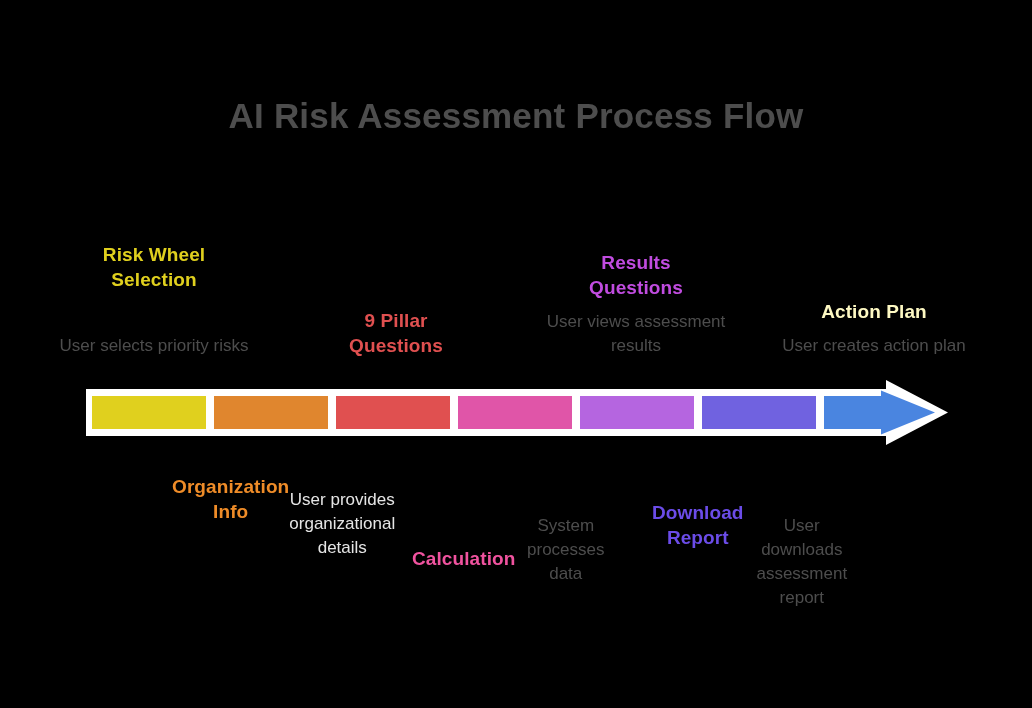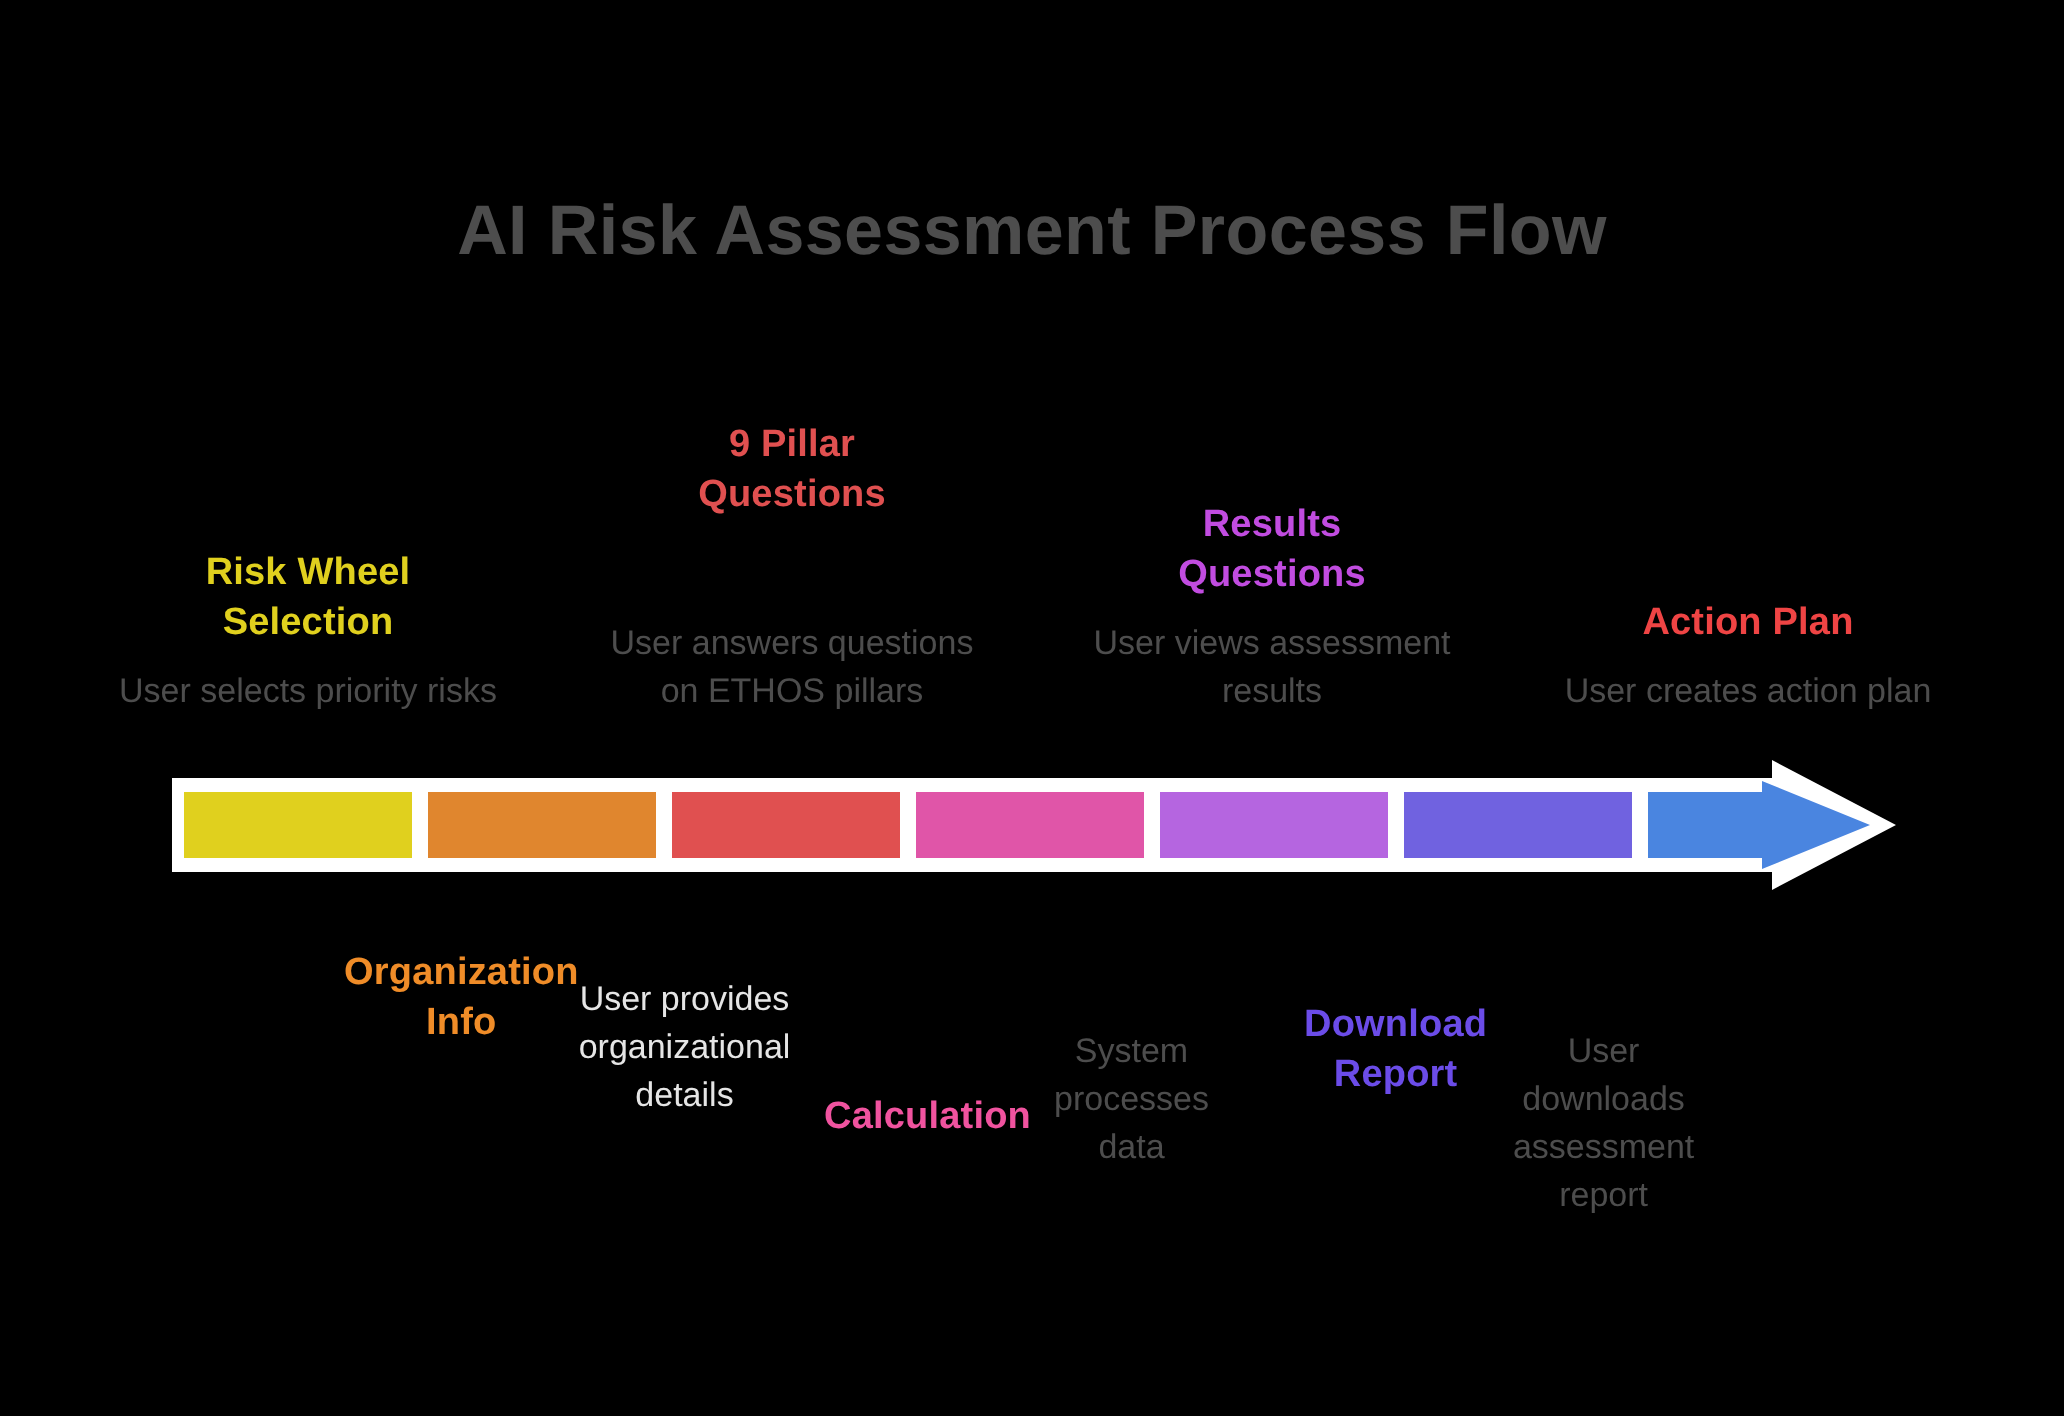--- a/index.html
+++ b/index.html
@@ -79,46 +79,45 @@
   }
   .stage.bottom .stage-desc { margin-top: 14px; }
 </style>
 </head>
 <body>
 
 <div id="canvas" style="background: rgb(0, 0, 0);">
 
   <div id="chart-title" style="color: rgb(77, 77, 77);">AI Risk Assessment Process Flow</div>
 
-  <div class="stage top" style="left:42px; top:226px; width:224px; height:132px;">
+  <div class="stage top" style="left:42px; top:226px; width:224px; height:132px;gap:32px;">
     <div class="stage-title" style="color: rgb(224, 208, 30);">
       <span>Risk Wheel</span><br>
       <span>Selection</span>
     </div>
     <div class="stage-desc" style="color: rgb(77, 77, 77);">User selects priority risks</div>
   </div>
 
   <div class="stage top" style="left:296px; top:202px; width:200px; height:156px;gap:40px;">
     <div class="stage-title" style="color: rgb(224, 80, 80);">
       <span>9 Pillar</span><br>
       <span>Questions</span>
     </div>
-    <div class="stage-desc" style="color: rgb(77, 77, 77);">User answers questions on ETHOS pillars</div>
   </div>
 
   <div class="stage top" style="left:534px; top:226px; width:204px; height:132px;">
     <div class="stage-title" style="color: rgb(193, 76, 224);">
       <span>Results</span><br>
       <span>Questions</span>
     </div>
     <div class="stage-desc" style="color: rgb(77, 77, 77);">User views assessment results</div>
   </div>
 
   <div class="stage top" style="left:772px; top:252px; width:204px; height:106px;">
-    <div class="stage-title" style="color: #ef4444;">
+    <div class="stage-title" style="color: #fef9c3;">
       <span>Action Plan</span>
     </div>
     <div class="stage-desc" style="color: rgb(77, 77, 77);">User creates action plan</div>
   </div>
 
   <div id="arrow-bar">
     <svg viewBox="0 0 862 47" preserveAspectRatio="none" aria-hidden="true">
 
       <path d="M0,0 L800,0 L800,-9 L862,23.5 L800,56 L800,47 L0,47 Z" fill="#ffffff"></path>
 

